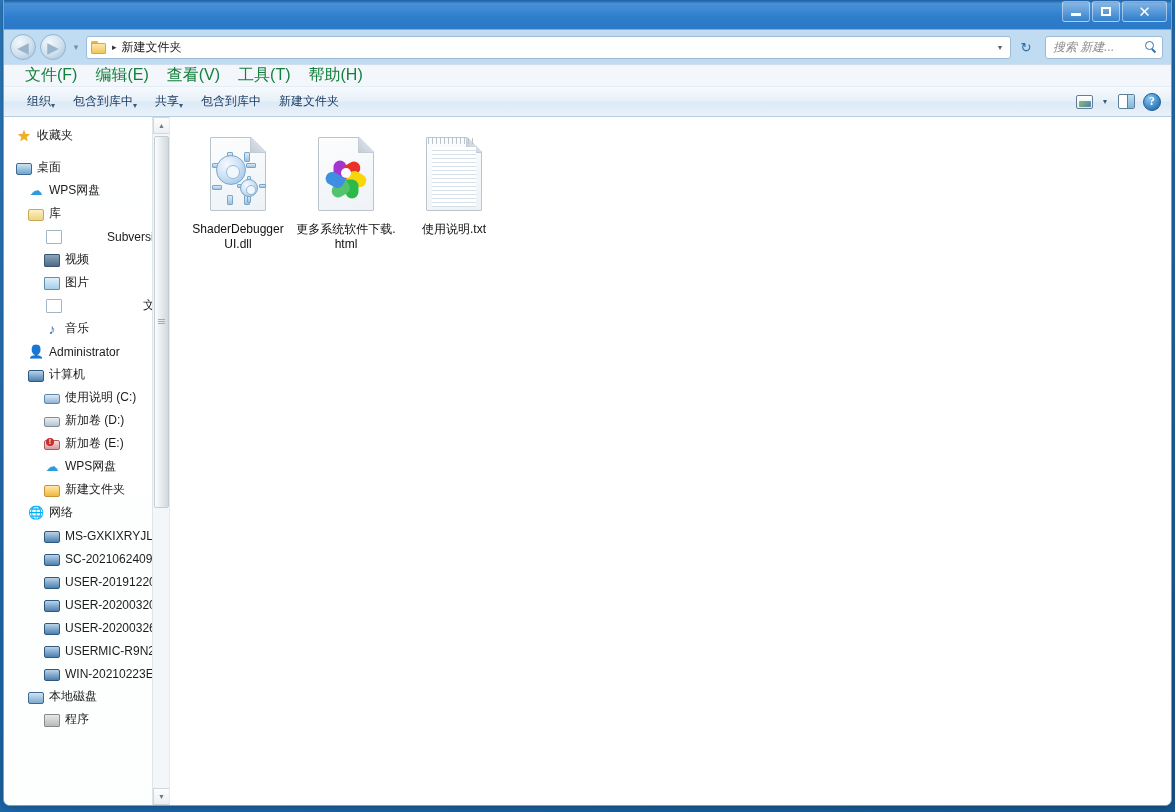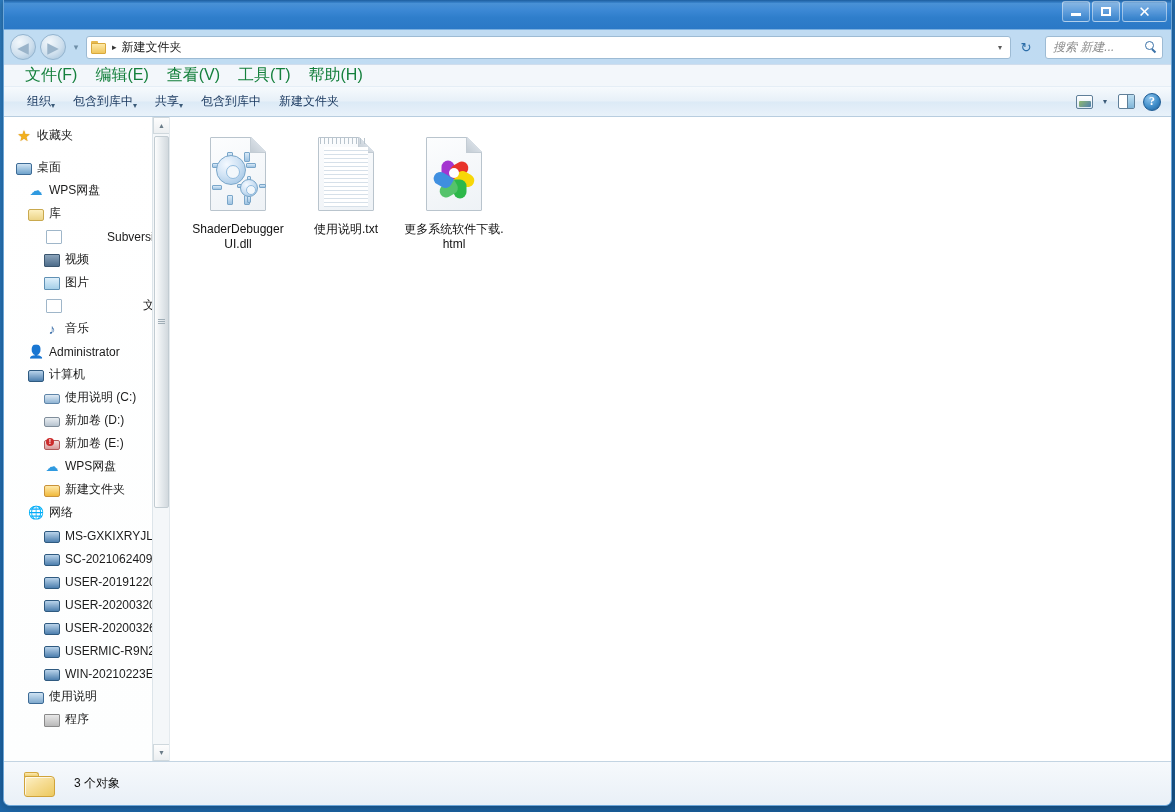--- a/index.html
+++ b/index.html
@@ -544,21 +544,21 @@
             <div class="node ind2">
               <div class="nd-ico ic-pc"></div>
               <span class="lbl">USERMIC-R9N2!</span>
             </div>
             <div class="node ind2">
               <div class="nd-ico ic-pc"></div>
               <span class="lbl">WIN-20210223E</span>
             </div>
             <div class="node ind1">
               <div class="nd-ico ic-ctrl"></div>
-              <span class="lbl">使用说明</span>
+              <span class="lbl">本地磁盘</span>
             </div>
             <div class="node ind2">
               <div class="nd-ico ic-prog"></div>
               <span class="lbl">程序</span>
             </div>
           </div>
 
         <div id="sbscroll">
           <div class="sbbtn" id="sbbtn-up">
             <span>▲</span>
@@ -593,47 +593,40 @@
               <div class="tooth" style="left: 45px; top: 61px; width: 4px; height: 7px;"></div>
               <div class="gear-small"></div>
             </div>
             <div class="fi-label">ShaderDebuggerUI.dll</div>
           </div>
           <div class="fileitem">
             <div class="fi-icon">
               <div class="page">
                 <div class="fold"></div>
               </div>
-              <div class="notelines"></div>
-              <div class="noteholes"></div>
-            </div>
-            <div class="fi-label">使用说明.txt</div>
-          </div>
-          <div class="fileitem">
-            <div class="fi-icon">
-              <div class="page">
-                <div class="fold"></div>
-              </div>
               <div class="pinwheel">
                 <div class="petal" style="background: rgb(164, 53, 208); transform: rotate(-90deg) translate(0px, -6px);"></div>
                 <div class="petal" style="background: rgb(232, 51, 42); transform: rotate(-30deg) translate(0px, -6px);"></div>
                 <div class="petal" style="background: rgb(247, 215, 8); transform: rotate(30deg) translate(0px, -6px);"></div>
                 <div class="petal" style="background: rgb(45, 184, 74); transform: rotate(90deg) translate(0px, -6px);"></div>
                 <div class="petal" style="background: rgb(85, 195, 107); transform: rotate(150deg) translate(0px, -6px);"></div>
                 <div class="petal" style="background: rgb(63, 143, 224); transform: rotate(210deg) translate(0px, -6px);"></div>
                 <div class="pin-hub"></div>
               </div>
             </div>
             <div class="fi-label">更多系统软件下载.html</div>
           </div>
+          <div class="fileitem">
+            <div class="fi-icon">
+              <div class="page">
+                <div class="fold"></div>
+              </div>
+              <div class="notelines"></div>
+              <div class="noteholes"></div>
+            </div>
+            <div class="fi-label">使用说明.txt</div>
+          </div>
         </div>
     </div>
 
-    <div id="statusbar">
-      <div class="sb-folder">
-        <div class="tab"></div>
-          <div class="body"></div>
-      </div>
-      <div id="sb-text">3 个对象</div>
-    </div>
 
   </div>
 </div>
 
 </body></html>

